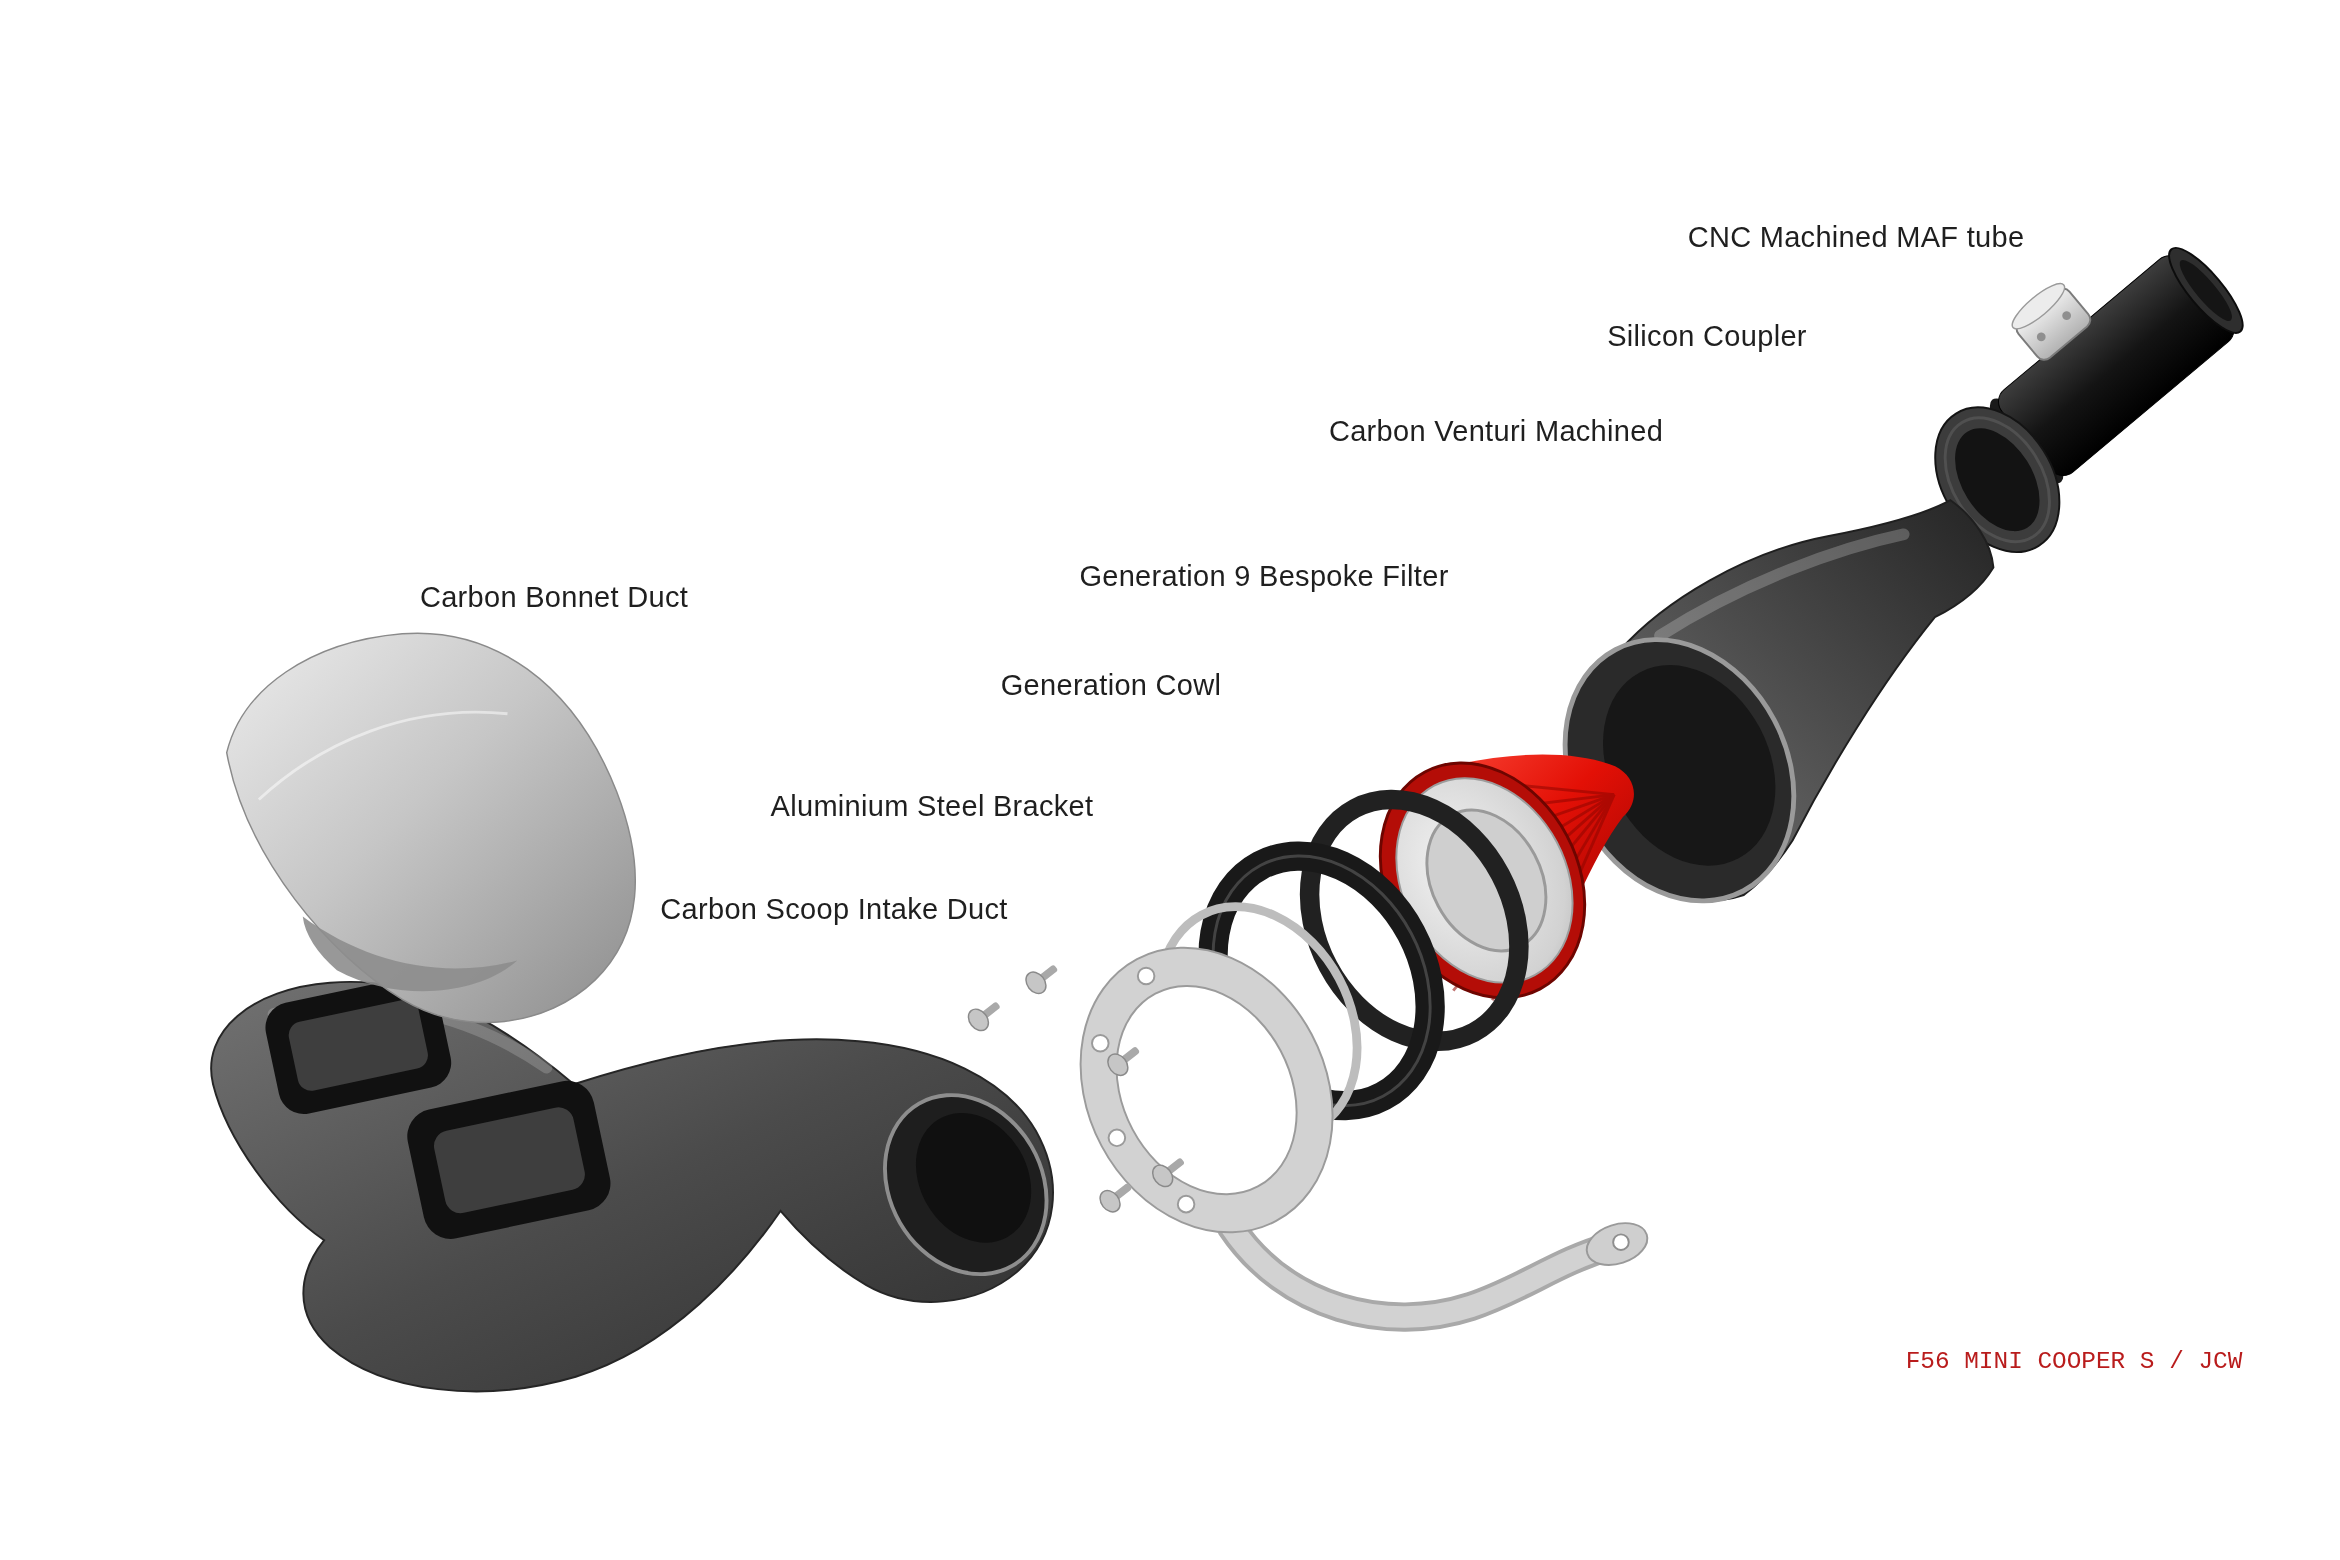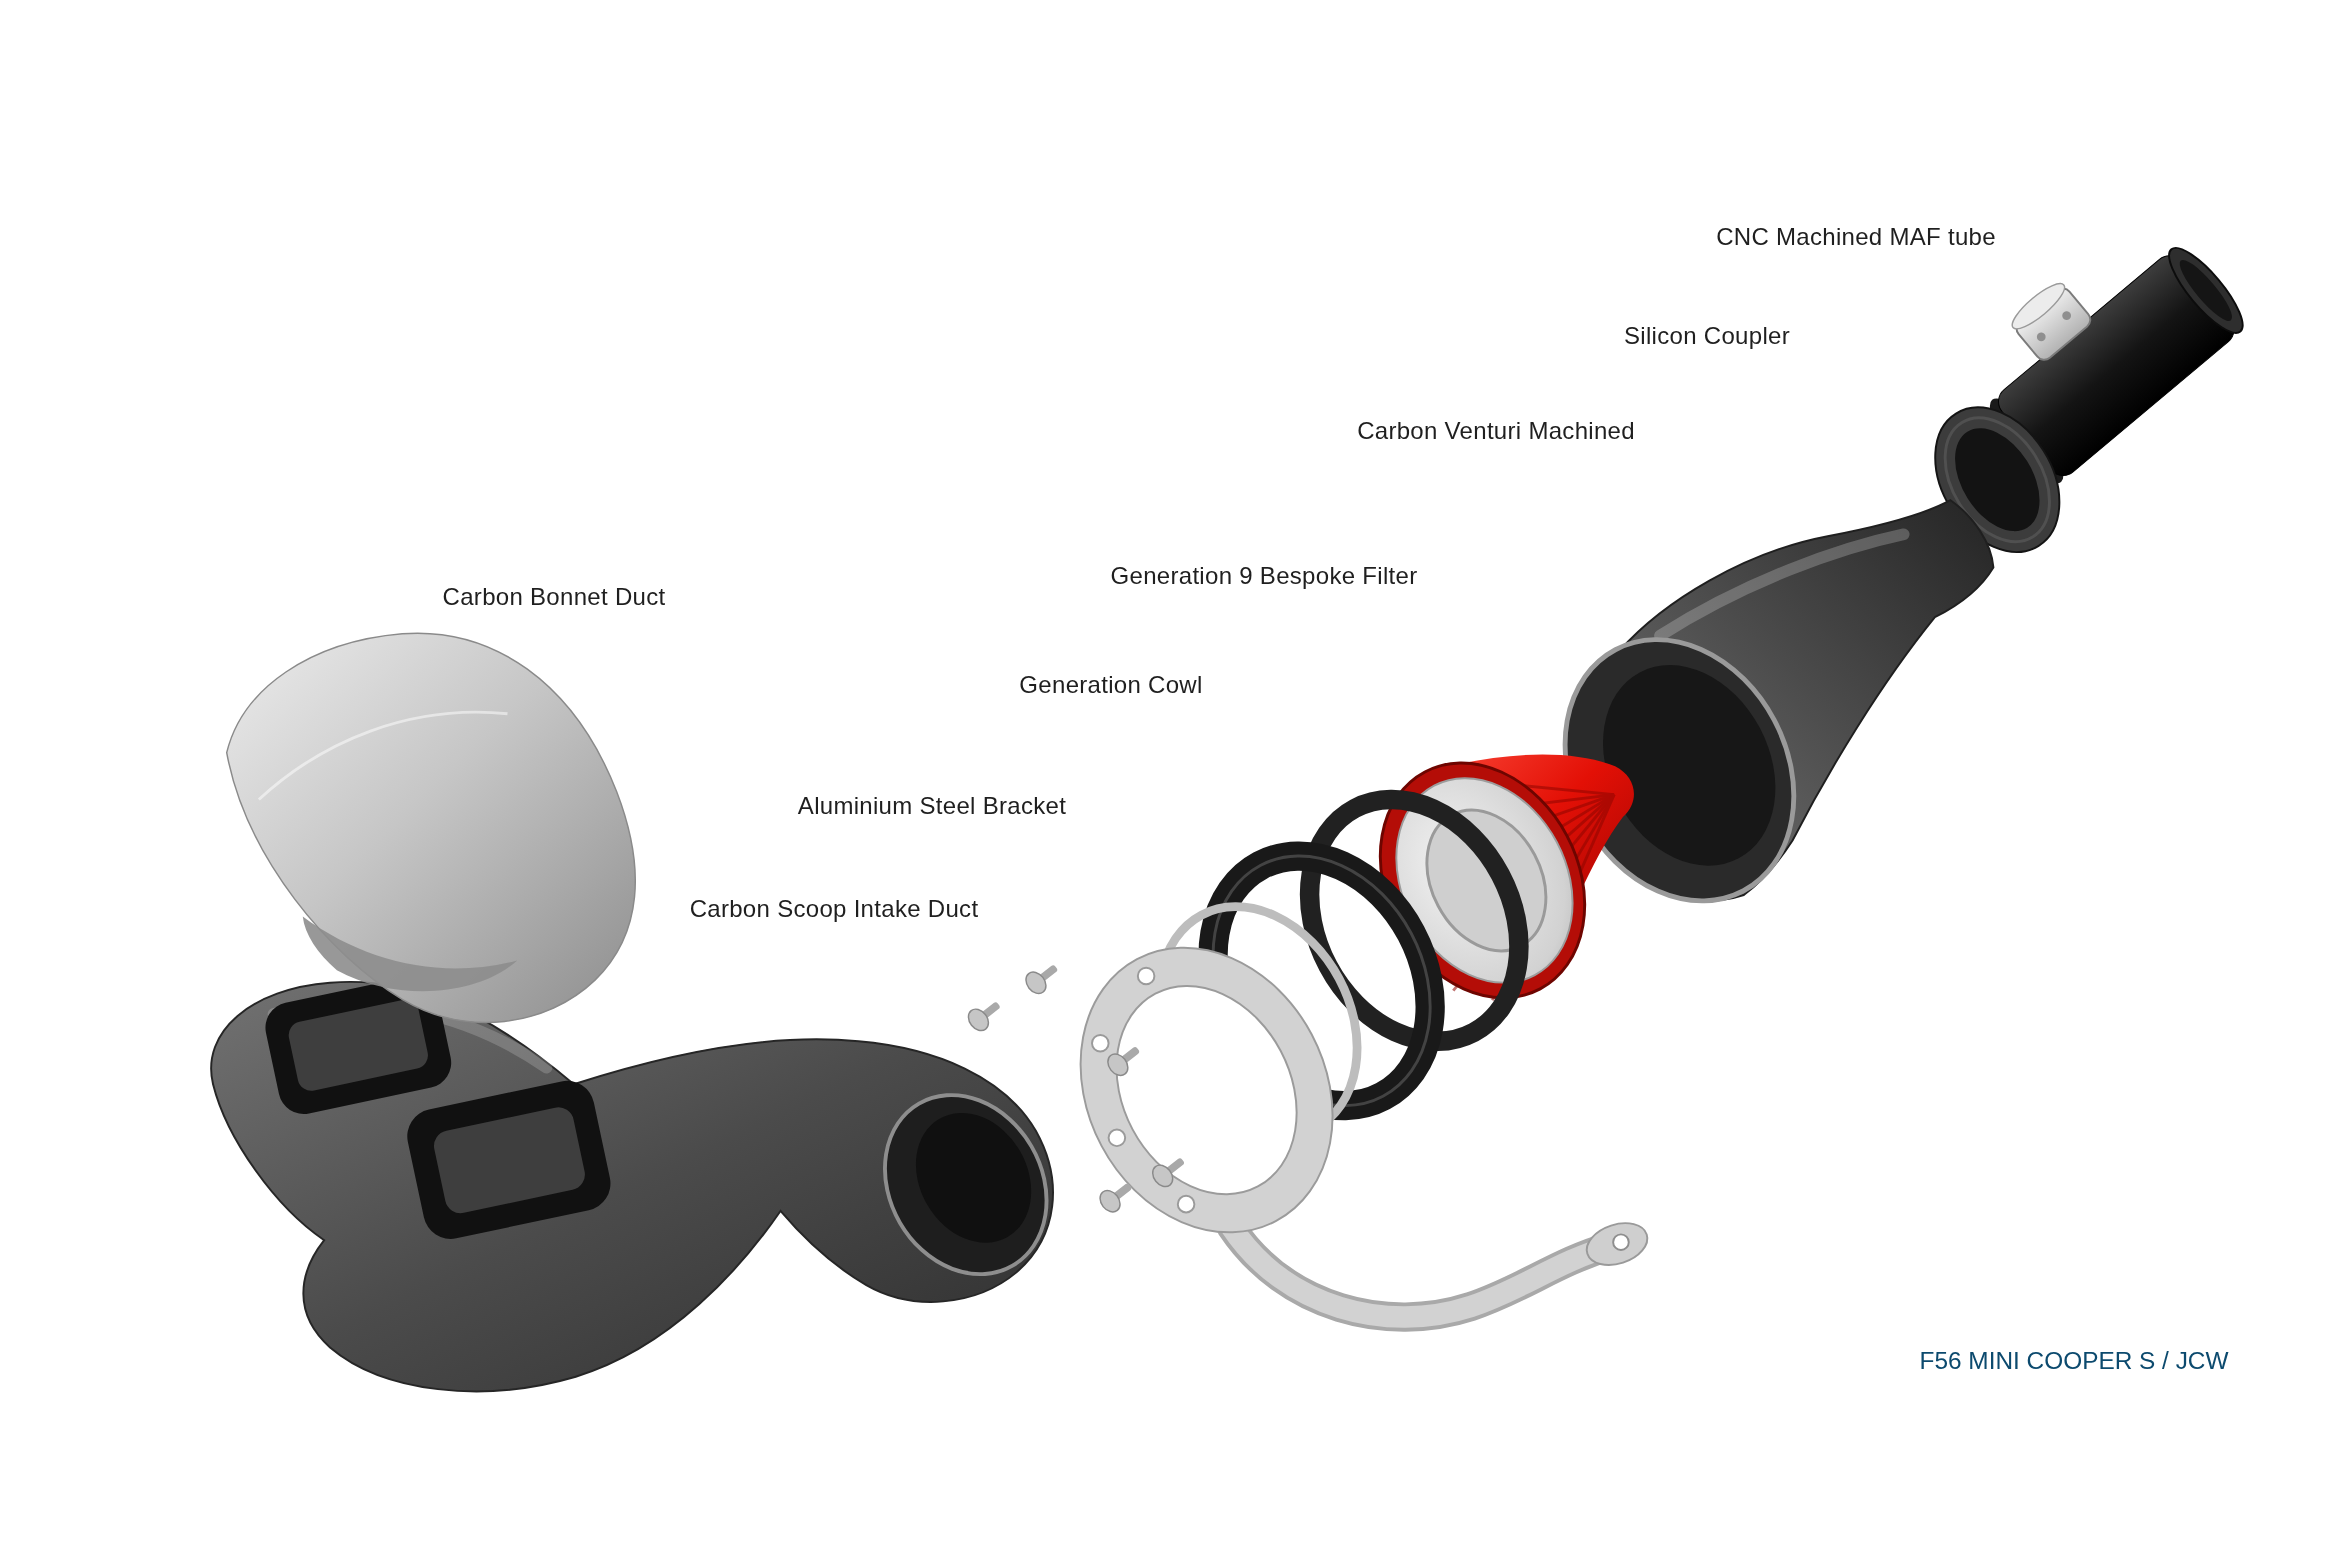--- a/index.html
+++ b/index.html
@@ -16,31 +16,32 @@
     font-family: "Liberation Sans", sans-serif;
   }
   .scene-svg {
     position: absolute;
     left: 0;
     top: 0;
   }
   .part-label {
     position: absolute;
     transform: translate(-50%, -50%);
-    font-size: 24px;
+    font-size: 29px;
     color: #1f1f1f;
     white-space: nowrap;
     letter-spacing: 0.3px;
   }
   .footer-label {
     position: absolute;
     transform: translate(-50%, -50%);
     font-size: 24.4px;
-    color: #0c4a6e;
+    color: #b91c1c;
     white-space: nowrap;
+    font-family: Liberation Mono, monospace;
   }
 </style>
 </head>
 <body>
 
 <div class="stage">
 
   <svg class="scene-svg" width="2341" height="1560" viewBox="0 0 2400 1600" xmlns="http://www.w3.org/2000/svg">
     <defs>
       <linearGradient id="gScoop" x1="0" y1="0" x2="1" y2="1">

